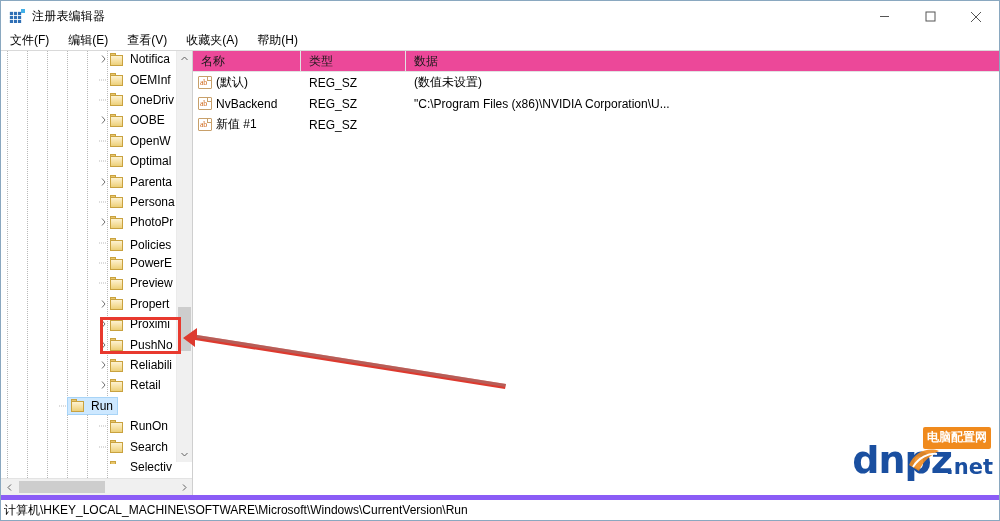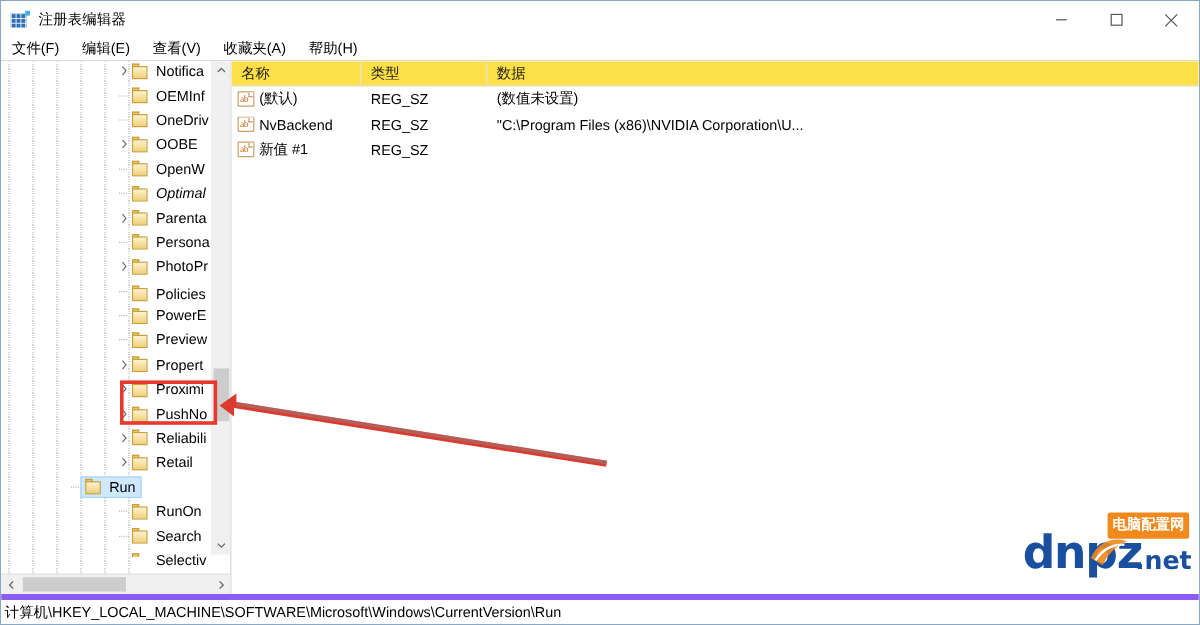--- a/index.html
+++ b/index.html
@@ -146,21 +146,21 @@
     position:absolute;top:0;bottom:0;width:1px;
     background:repeating-linear-gradient(to bottom,#b9b9b9 0,#b9b9b9 1px,transparent 1px,transparent 2px);
   }
   
   .listpane{
     flex:1;background:#ffffff;position:relative;overflow:hidden;
     display:flex;flex-direction:column;
   }
   .listheader{
     height:20px;min-height:20px;display:flex;
-    background:#fde047;border-bottom:1px solid #e2e2e2;
+    background:#ec4899;border-bottom:1px solid #e2e2e2;
   }
   .hcell{
     font-size:12px;color:#1a1a1a;line-height:20px;padding-left:8px;
     border-right:1px solid #e2e2e2;box-sizing:border-box;position:relative;
   }
   .hcell.c1{width:108px;}
   .hcell.c2{width:105px;}
   .hcell.c3{flex:1;border-right:none;}
   .listrows{flex:1;position:relative;}
   .lrow{height:21px;display:flex;align-items:center;}
@@ -350,21 +350,21 @@
                 </span>
                 <span class="label">OpenW</span>
               </span>
             </div>
             <div class="trow" style="padding-left: 96px;">
               <span class="expander">
                 <svg width="9" height="2" viewBox="0 0 9 2">
                   <path d="M0 1 H8" stroke="#b9b9b9" stroke-width="1" stroke-dasharray="1 1"></path>
                 </svg>
               </span>
-              <span class="labelwrap" style="display: flex; align-items: center; font-style: italic;">
+              <span class="labelwrap" style="display: flex; align-items: flex-start;">
                 <span class="folder">
                   <span class="tab"></span>
                   <span class="bod"></span>
                 </span>
                 <span class="label">Optimal</span>
               </span>
             </div>
             <div class="trow" style="padding-left: 96px;">
               <span class="expander">
                 <svg width="5" height="8" viewBox="0 0 5 8">
@@ -476,35 +476,35 @@
                 </span>
                 <span class="label">Proximi</span>
               </span>
             </div>
             <div class="trow" style="padding-left: 96px;">
               <span class="expander">
                 <svg width="5" height="8" viewBox="0 0 5 8">
                   <path d="M1 0.5 L4 4 L1 7.5" stroke="#707070" fill="none" stroke-width="1"></path>
                 </svg>
               </span>
-              <span class="labelwrap" style="display: flex; align-items: flex-end;">
+              <span class="labelwrap" style="display: flex; align-items: flex-start;">
                 <span class="folder">
                   <span class="tab"></span>
                   <span class="bod"></span>
                 </span>
                 <span class="label">PushNo</span>
               </span>
             </div>
             <div class="trow" style="padding-left: 96px;">
               <span class="expander">
                 <svg width="5" height="8" viewBox="0 0 5 8">
                   <path d="M1 0.5 L4 4 L1 7.5" stroke="#707070" fill="none" stroke-width="1"></path>
                 </svg>
               </span>
-              <span class="labelwrap" style="display: flex; ">
+              <span class="labelwrap" style="display: flex; align-items: center;">
                 <span class="folder">
                   <span class="tab"></span>
                   <span class="bod"></span>
                 </span>
                 <span class="label">Reliabili</span>
               </span>
             </div>
             <div class="trow" style="padding-left: 96px;">
               <span class="expander">
                 <svg width="5" height="8" viewBox="0 0 5 8">

